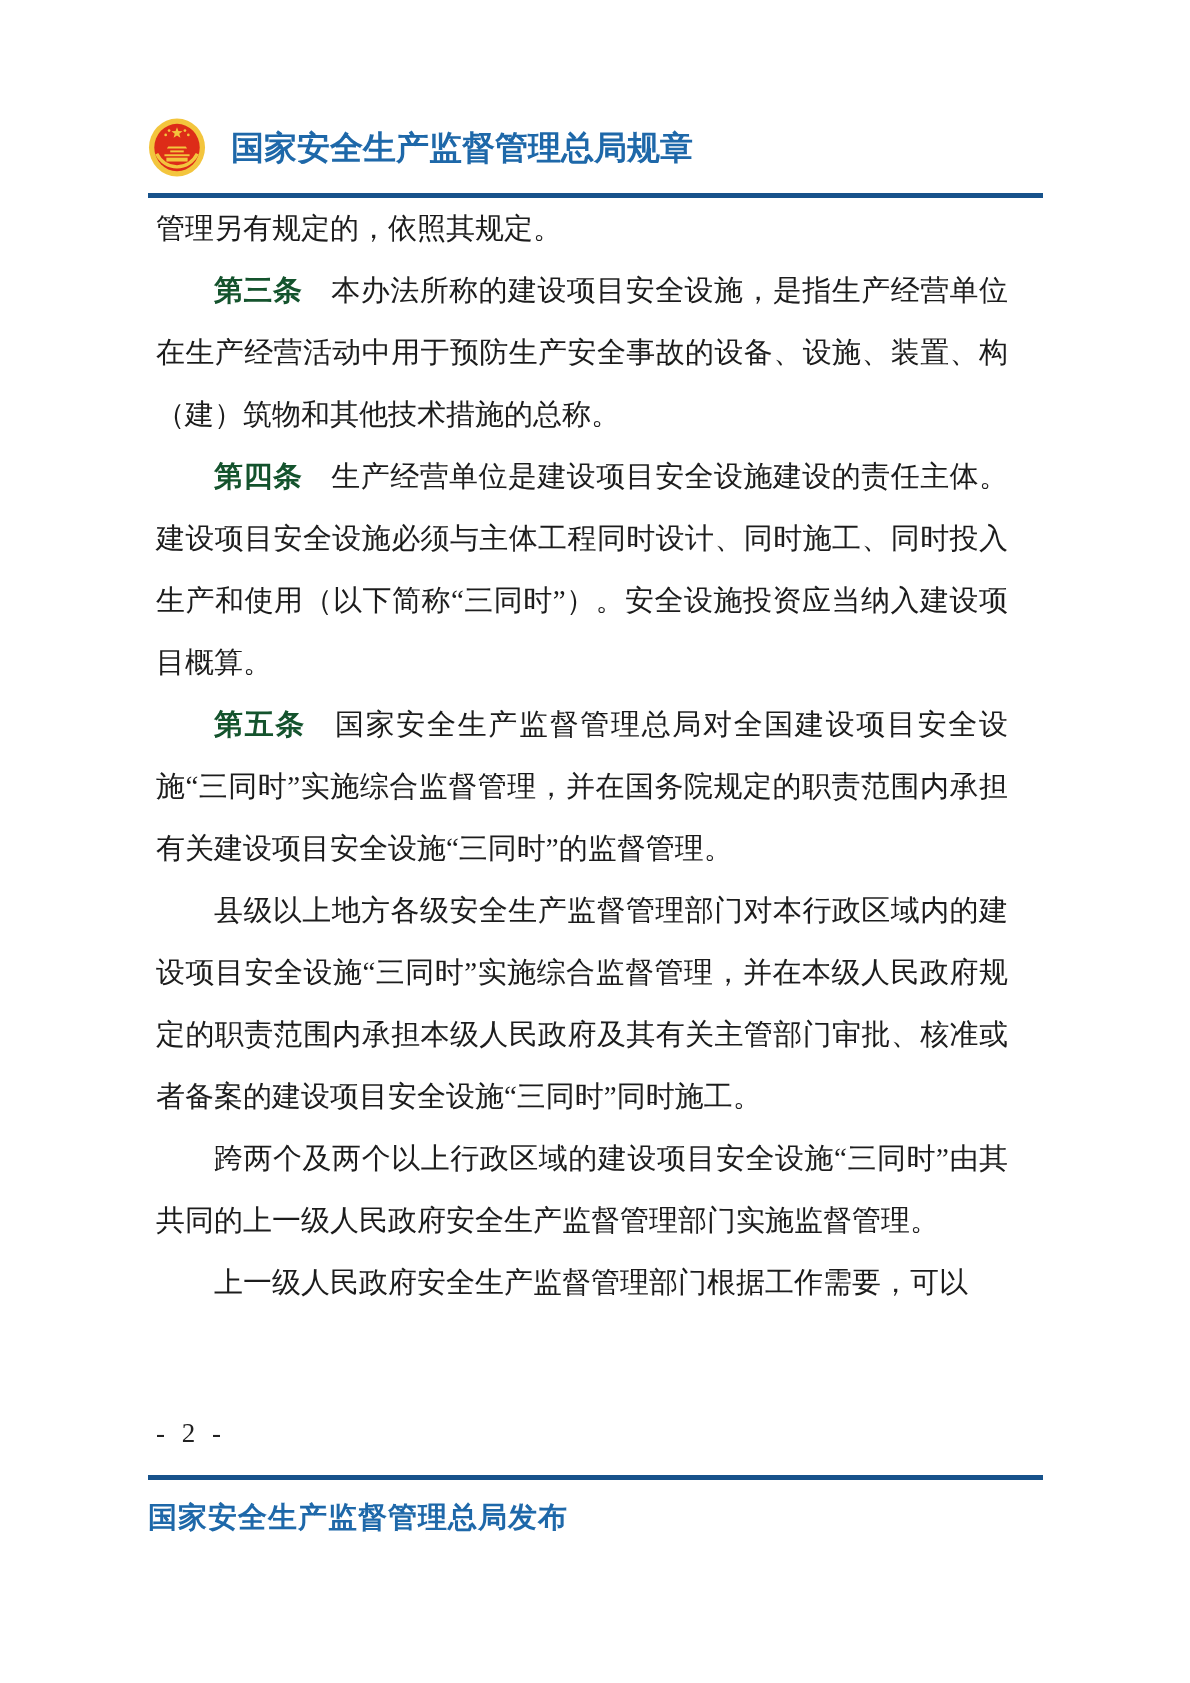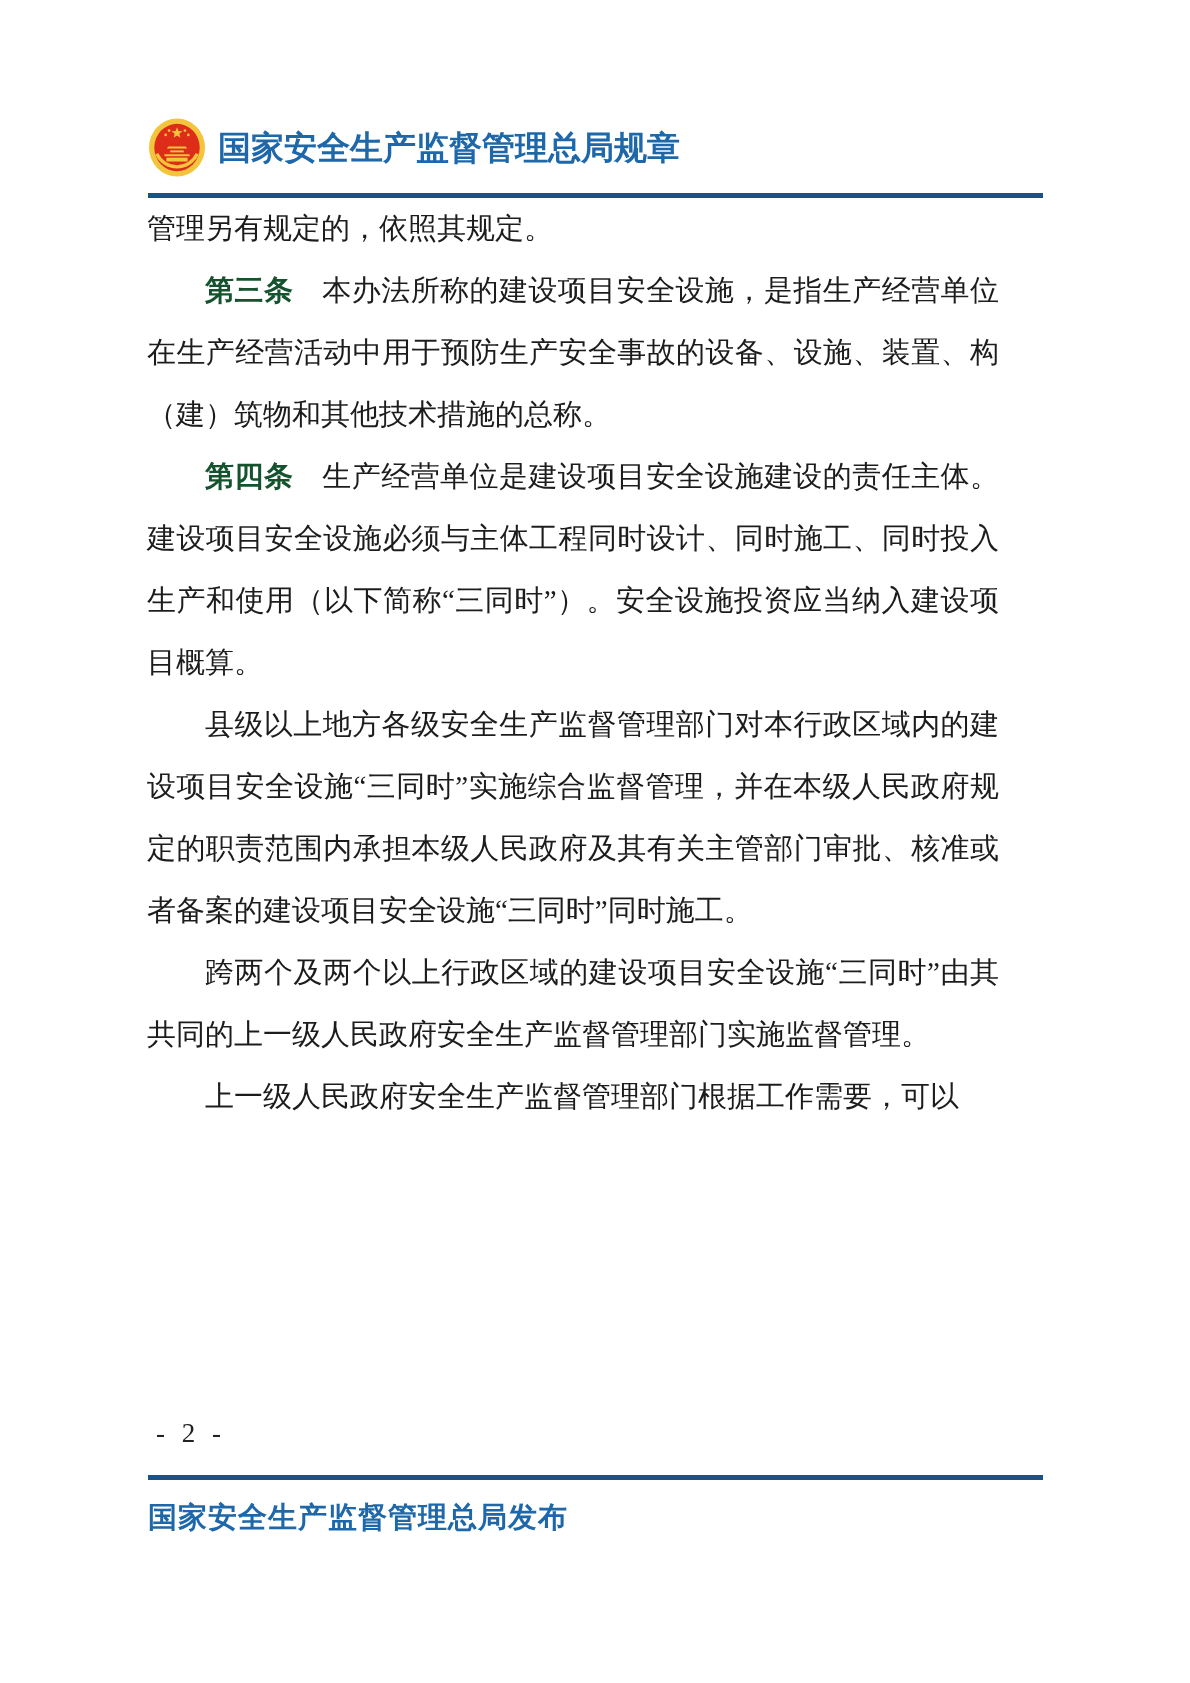--- a/index.html
+++ b/index.html
@@ -14,20 +14,21 @@
 
   
   .header {
     position: absolute;
     left: 148px;
     top: 116px;
     width: 895px;
     height: 64px;
     display: flex;
     align-items: center;
+    gap: 13px;
   }
   .emblem {
     width: 58px;
     height: 60px;
     flex: 0 0 auto;
     margin-right: 12px;
   }
   .header-title {
     color: #1e68a9;
     font-size: 33px;
@@ -42,21 +43,21 @@
     width: 895px;
     height: 5px;
     background: #17528b;
   }
   .rule-top { top: 193px; }
   .rule-bottom { top: 1475px; }
 
   
   .content {
     position: absolute;
-    left: 147px;
+    left: 156px;
     top: 197px;
     width: 852px;
     font-size: 29px;
     line-height: 62px;
     color: #1c1c1c;
     text-align: justify;
     text-justify: inter-ideograph;
   }
   .para { margin: 0; text-indent: 2em; }
   .para.no-indent { text-indent: 0; }
@@ -111,20 +112,21 @@
       <path d="M9,37 A23.5,24.5 0 0 0 51,37" stroke="#f3c53d" stroke-width="3.5" fill="none"></path>
     </svg>
     <div class="header-title">国家安全生产监督管理总局规章</div>
   </div>
   <div class="rule rule-top"></div>
 
   <div class="content">
     <p class="para no-indent"><span>管理另有规定的，依照其规定。</span></p>
     <p class="para"><span class="leader">第三条</span><span>本办法所称的建设项目安全设施，是指生产经营单位在生产经营活动中用于预防生产安全事故的设备、设施、装置、构（建）筑物和其他技术措施的总称。</span></p>
     <p class="para"><span class="leader">第四条</span><span>生产经营单位是建设项目安全设施建设的责任主体。建设项目安全设施必须与主体工程同时设计、同时施工、同时投入生产和使用（以下简称“三同时”）。安全设施投资应当纳入建设项目概算。</span></p>
+    <p class="para"><span class="leader">第五条</span><span>国家安全生产监督管理总局对全国建设项目安全设施“三同时”实施综合监督管理，并在国务院规定的职责范围内承担有关建设项目安全设施“三同时”的监督管理。</span></p>
     <p class="para"><span>县级以上地方各级安全生产监督管理部门对本行政区域内的建设项目安全设施“三同时”实施综合监督管理，并在本级人民政府规定的职责范围内承担本级人民政府及其有关主管部门审批、核准或者备案的建设项目安全设施“三同时”同时施工。</span></p>
     <p class="para"><span>跨两个及两个以上行政区域的建设项目安全设施“三同时”由其共同的上一级人民政府安全生产监督管理部门实施监督管理。</span></p>
     <p class="para"><span>上一级人民政府安全生产监督管理部门根据工作需要，可以</span></p>
   </div>
 
   <div class="page-number">- 2 -</div>
   <div class="rule rule-bottom"></div>
   <div class="publisher">国家安全生产监督管理总局发布</div>
 
 </div>

